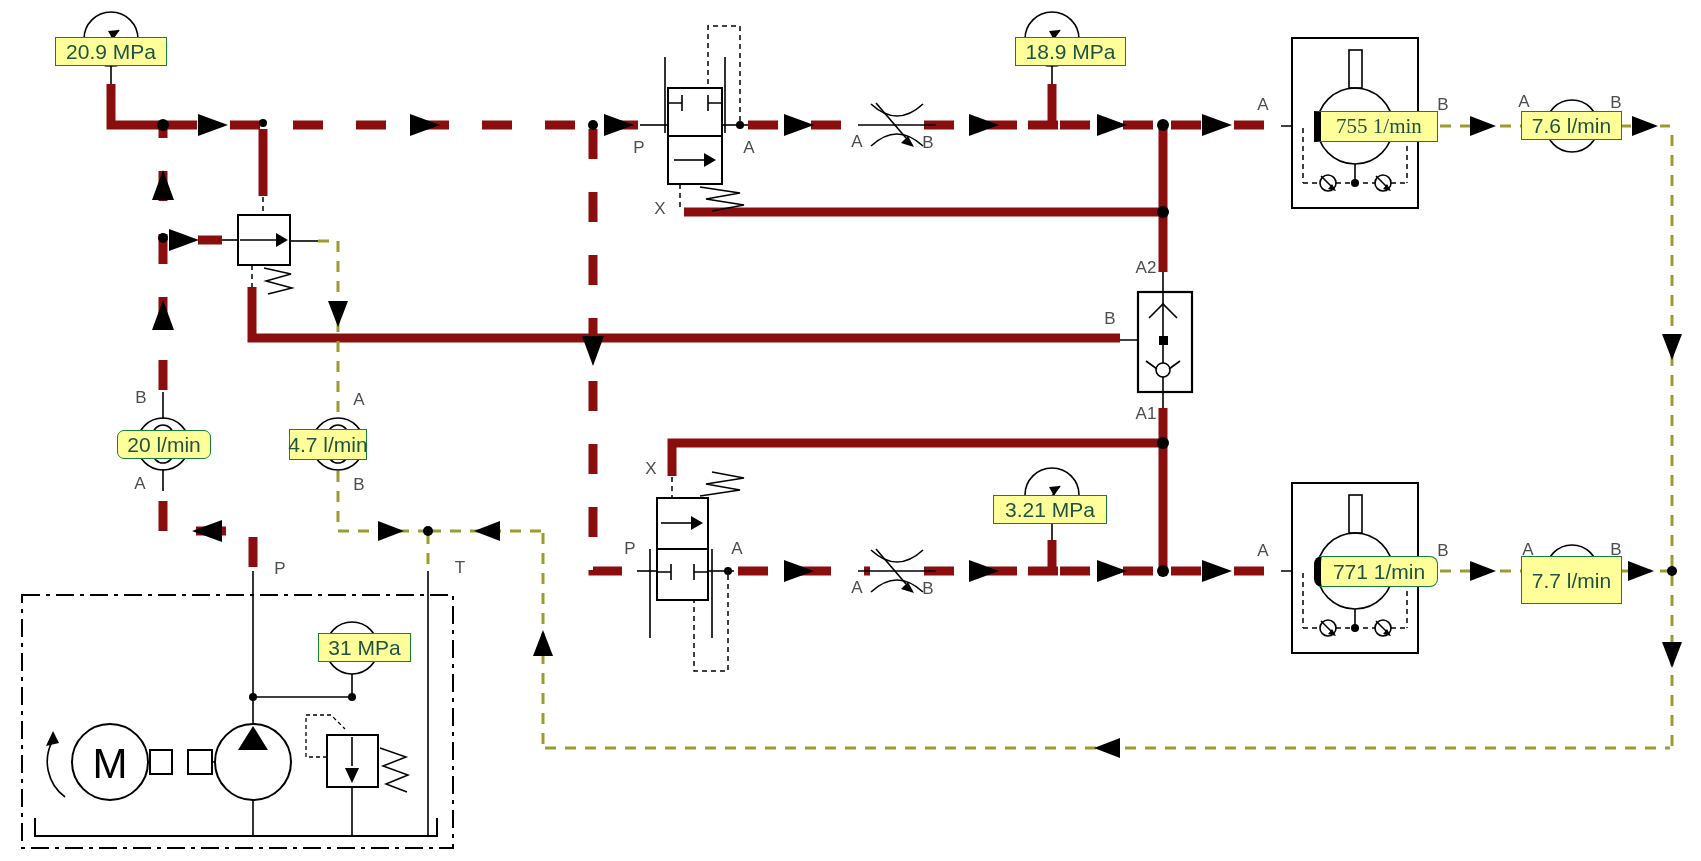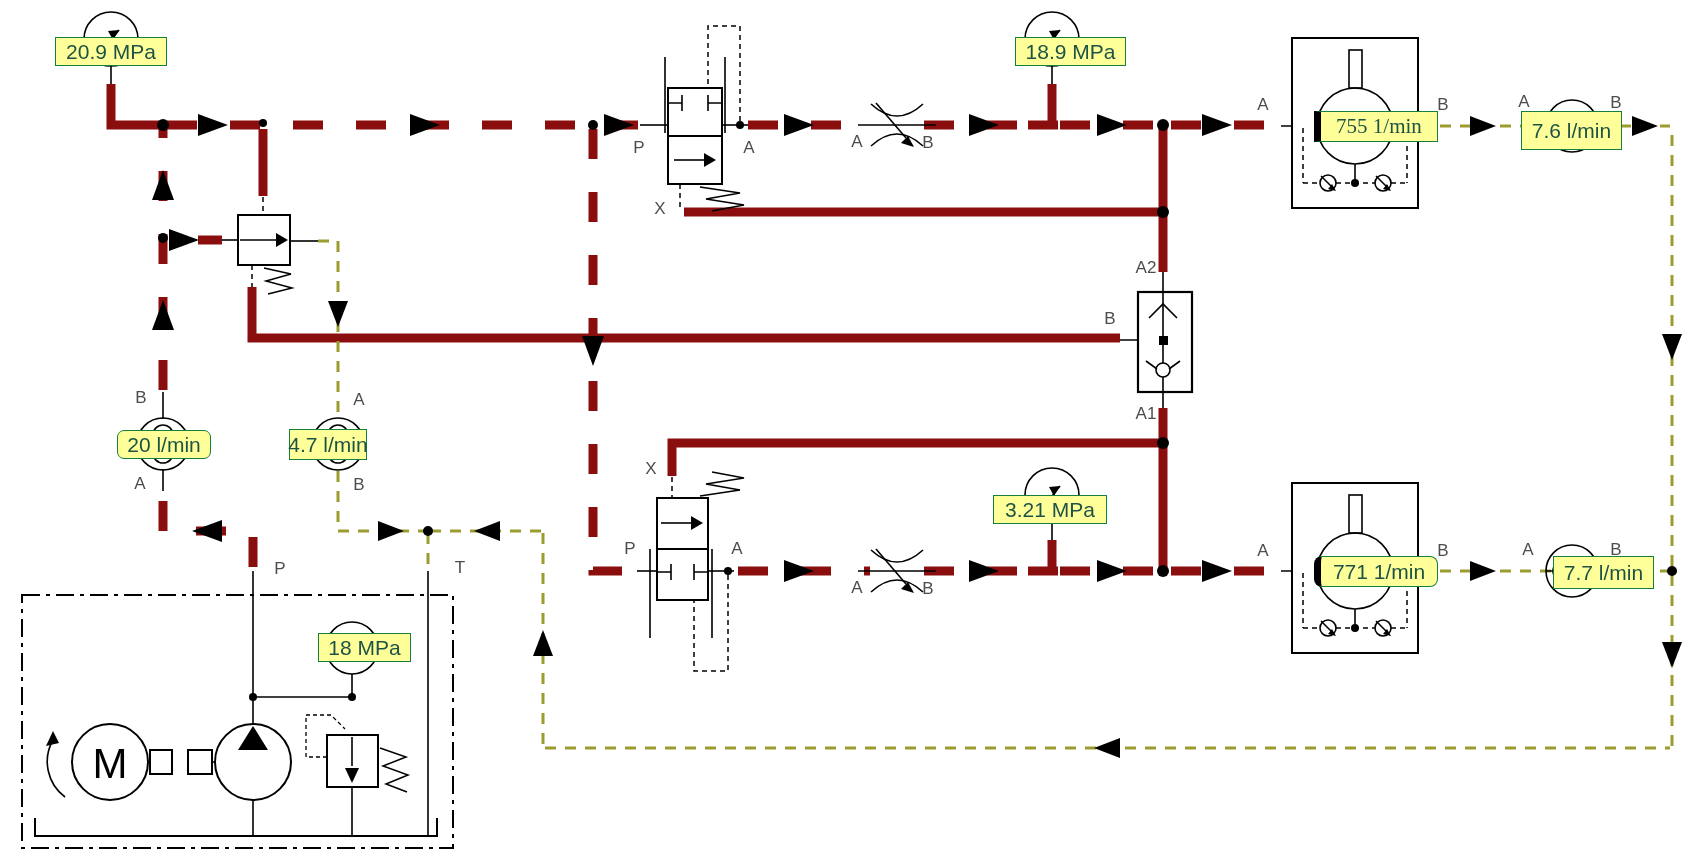--- a/index.html
+++ b/index.html
@@ -277,27 +277,27 @@
     <path d="M352,737 V766" stroke-width="1.6"></path>
     <path d="M352,783 L345,768 L359,768 Z" fill="#000" stroke="none"></path>
     <path d="M380,748 L406,757 L383,766 L408,775 L386,784 L407,792" stroke-width="1.5"></path>
     <path d="M327,757 H306 V715 H331 L345,729" stroke-width="1.3" stroke-dasharray="4 3"></path>
   </g>
 </svg>
 
   <div class="vlabel" style="left:55px;top:37px;width:112px;height:29px;">20.9 MPa</div>
   <div class="vlabel" style="left:995px;top:37px;width:111px;height:29px;margin-left:20px;">18.9 MPa</div>
   <div class="vlabel" style="left:993px;top:495px;width:114px;height:29px;">3.21 MPa</div>
-  <div class="vlabel" style="left:318px;top:633px;width:93px;height:29px;">18 MPa</div>
+  <div class="vlabel" style="left:318px;top:633px;width:93px;height:29px;">31 MPa</div>
   <div class="vlabel" style="left:117px;top:430px;width:94px;height:29px;border-radius:7px;">20 l/min</div>
   <div class="vlabel" style="left:289px;top:429px;width:78px;height:31px;">4.7 l/min</div>
   <div class="vlabel cap" style="left:1314px;top:111px;width:124px;height:31px;font-family:Liberation Serif, serif;">755 1/min</div>
-  <div class="vlabel" style="left:1521px;top:111px;width:101px;height:39px;">7.6 l/min</div>
+  <div class="vlabel" style="left:1521px;top:111px;width:101px;height:29px;">7.6 l/min</div>
   <div class="vlabel cap" style="left:1314px;top:556px;width:124px;height:31px;border-radius:8px;">771 1/min</div>
-  <div class="vlabel" style="left:1521px;top:556px;width:101px;height:33px;margin-left:32px;">7.7 l/min</div>
+  <div class="vlabel" style="left:1521px;top:556px;width:101px;height:48px;">7.7 l/min</div>
 
   <div class="plabel" style="left:141px;top:398px;">B</div>
   <div class="plabel" style="left:140px;top:484px;">A</div>
   <div class="plabel" style="left:359px;top:400px;">A</div>
   <div class="plabel" style="left:359px;top:485px;">B</div>
   <div class="plabel" style="left:639px;top:148px;">P</div>
   <div class="plabel" style="left:749px;top:148px;">A</div>
   <div class="plabel" style="left:660px;top:209px;">X</div>
   <div class="plabel" style="left:857px;top:142px;">A</div>
   <div class="plabel" style="left:928px;top:143px;">B</div>

